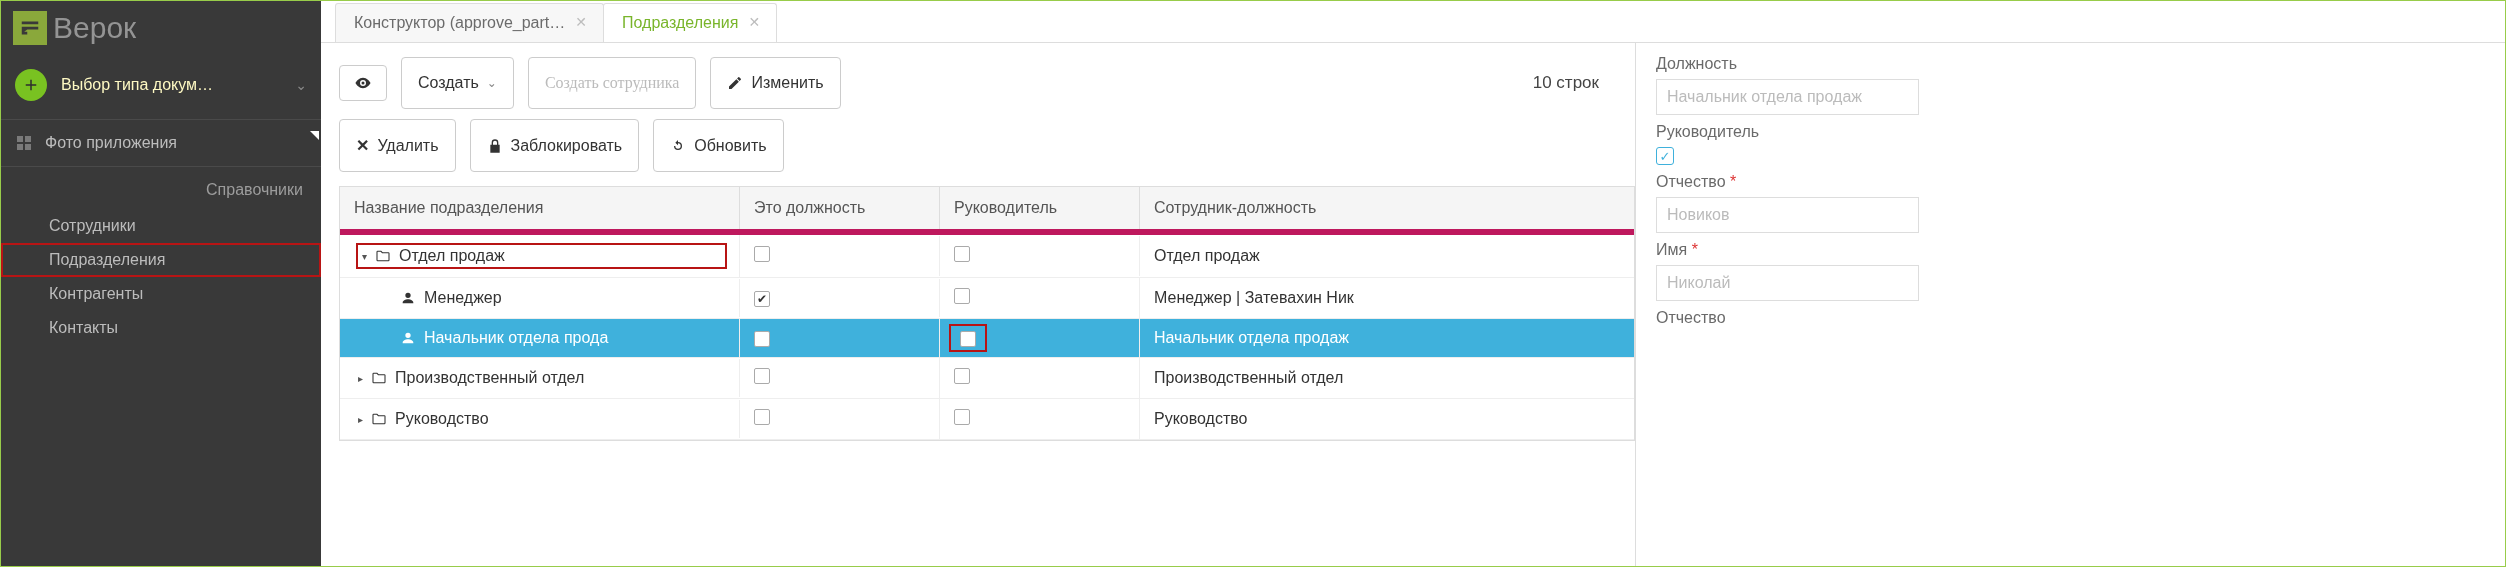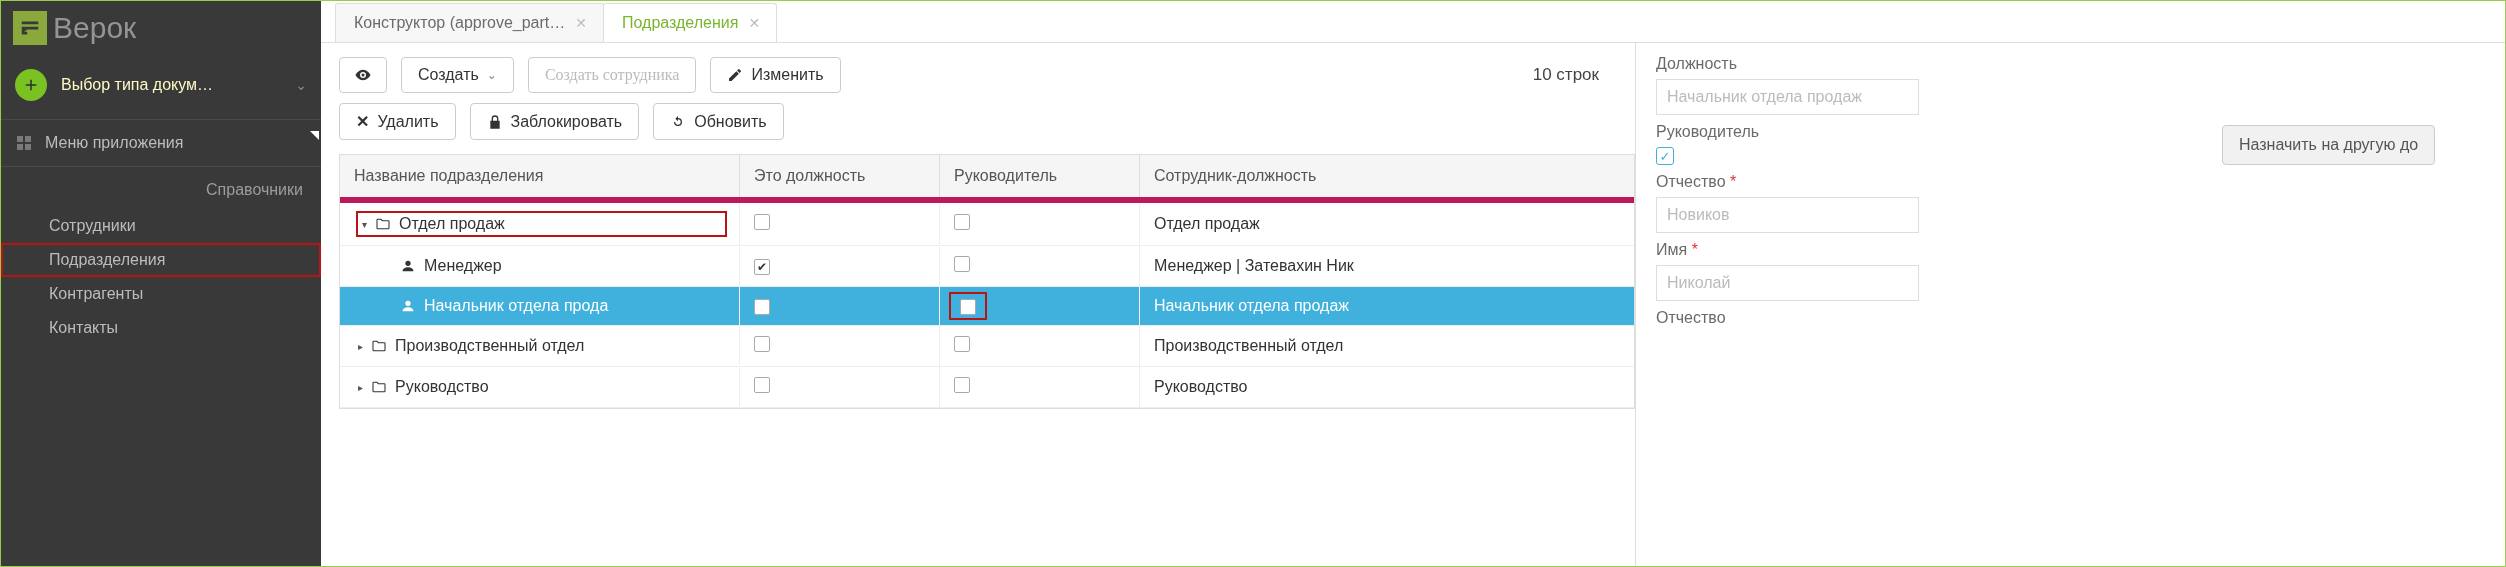--- a/index.html
+++ b/index.html
@@ -21,28 +21,28 @@
 .grid-icon span { background: #7a7a7a; }
 .ref-header { padding: 14px 18px 10px; color: #9c9c9c; font-size: 16px; text-align: right; }
 .ref-list { list-style: none; }
 .ref-list li { padding: 8px 18px 8px 48px; color: #bcbcbc; font-size: 16px; cursor: pointer; }
 .ref-list li.selected { outline: 2px solid #b81414; outline-offset: -2px; }
 .corner-tri { position: absolute; left: 310px; top: 131px; width: 0; height: 0; border-top: 9px solid #fff; border-left: 9px solid transparent; }
 
 
 .main { flex: 1; display: flex; flex-direction: column; min-width: 0; }
 .tabs { display: flex; border-bottom: 1px solid #ddd; padding: 0 14px; height: 42px; align-items: end; }
-.tab { padding: 10px 16px 10px 18px; border: 1px solid #ddd; border-bottom: none; background: #f7f7f7; display: flex; align-items: center; gap: 10px; color: #6b6b6b; border-radius: 3px 3px 0 0; margin-right: -1px; font-size: 16px; }
+.tab { padding: 10px 16px 10px 18px; border: 1px solid #ddd; border-bottom: none; background: #f7f7f7; display: flex; align-items: flex-start; gap: 10px; color: #6b6b6b; border-radius: 3px 3px 0 0; margin-right: -1px; font-size: 16px; }
 .tab.active { background: #fff; color: #79b52b; }
 .tab .close { color: #bdbdbd; font-size: 14px; }
 
 .content-row { display: flex; flex: 1; min-height: 0; }
 .center { flex: 1; min-width: 0; padding: 0; }
 .toolbar { display: flex; align-items: center; gap: 14px; padding: 14px 18px 6px; flex-wrap: wrap; }
-.btn { border: 1px solid #ccc; background: #fff; border-radius: 4px; padding: 8px 16px; font-size: 16px; color: #333; display: inline-flex; align-items: center; gap: 8px; cursor: pointer; }
+.btn { border: 1px solid #ccc; background: #fff; border-radius: 4px; padding: 16px 16px; font-size: 16px; color: #333; display: inline-flex; align-items: center; gap: 8px; cursor: pointer; }
 .btn.icon-only { padding: 8px 14px; }
 .btn .caret { font-size: 12px; color: #888; }
 .btn.muted { color: #bbb; font-family: Liberation Serif, serif; }
 .row-count { margin-left: auto; padding-right: 18px; font-size: 17px; color: #444; }
 .toolbar2 { display: flex; gap: 14px; padding: 4px 18px 14px; }
 
 .grid { border: 1px solid #ddd; margin: 0 0 0 18px; }
 .grid-head { display: grid; grid-template-columns: 400px 200px 200px 1fr; background: #f5f5f5; border-bottom: 6px solid #be185d; }
 .grid-head div { padding: 12px 14px; border-right: 1px solid #ddd; color: #555; font-size: 16px; }
 .grid-head div:last-child { border-right: none; }
@@ -94,21 +94,21 @@
       <div class="doc-type-text">Выбор типа докум…</div>
       <div class="chev">⌄</div>
     </div>
     <div class="menu-app">
       <div class="grid-icon">
           <span></span>
           <span></span>
           <span></span>
           <span></span>
         </div>
-      <span>Меню приложения</span>
+      <span>Фото приложения</span>
     </div>
     <div class="ref-header">Справочники</div>
     <ul class="ref-list">
       <li>Сотрудники</li>
       <li class="selected">Подразделения</li>
       <li>Контрагенты</li>
       <li>Контакты</li>
     </ul>
   </div>
   <div class="corner-tri"></div>
@@ -242,23 +242,20 @@
       <div class="inspector">
         <div class="field">
           <label>Должность</label>
           <div class="text-input">Начальник отдела продаж</div>
         </div>
 
         <div class="field" style="grid-column:1">
           <label>Руководитель</label>
           <span class="chk">✓</span>
         </div>
-        <div style="grid-column:3; align-self:end">
-          <button class="assign-btn">Назначить на другую до</button>
-        </div>
 
         <div class="field" style="grid-column:1">
           <label><span>Отчество</span> <span class="req">*</span></label>
           <div class="text-input">Новиков</div>
         </div>
 
         <div class="field" style="grid-column:1">
           <label><span>Имя</span> <span class="req">*</span></label>
           <div class="text-input">Николай</div>
         </div>

